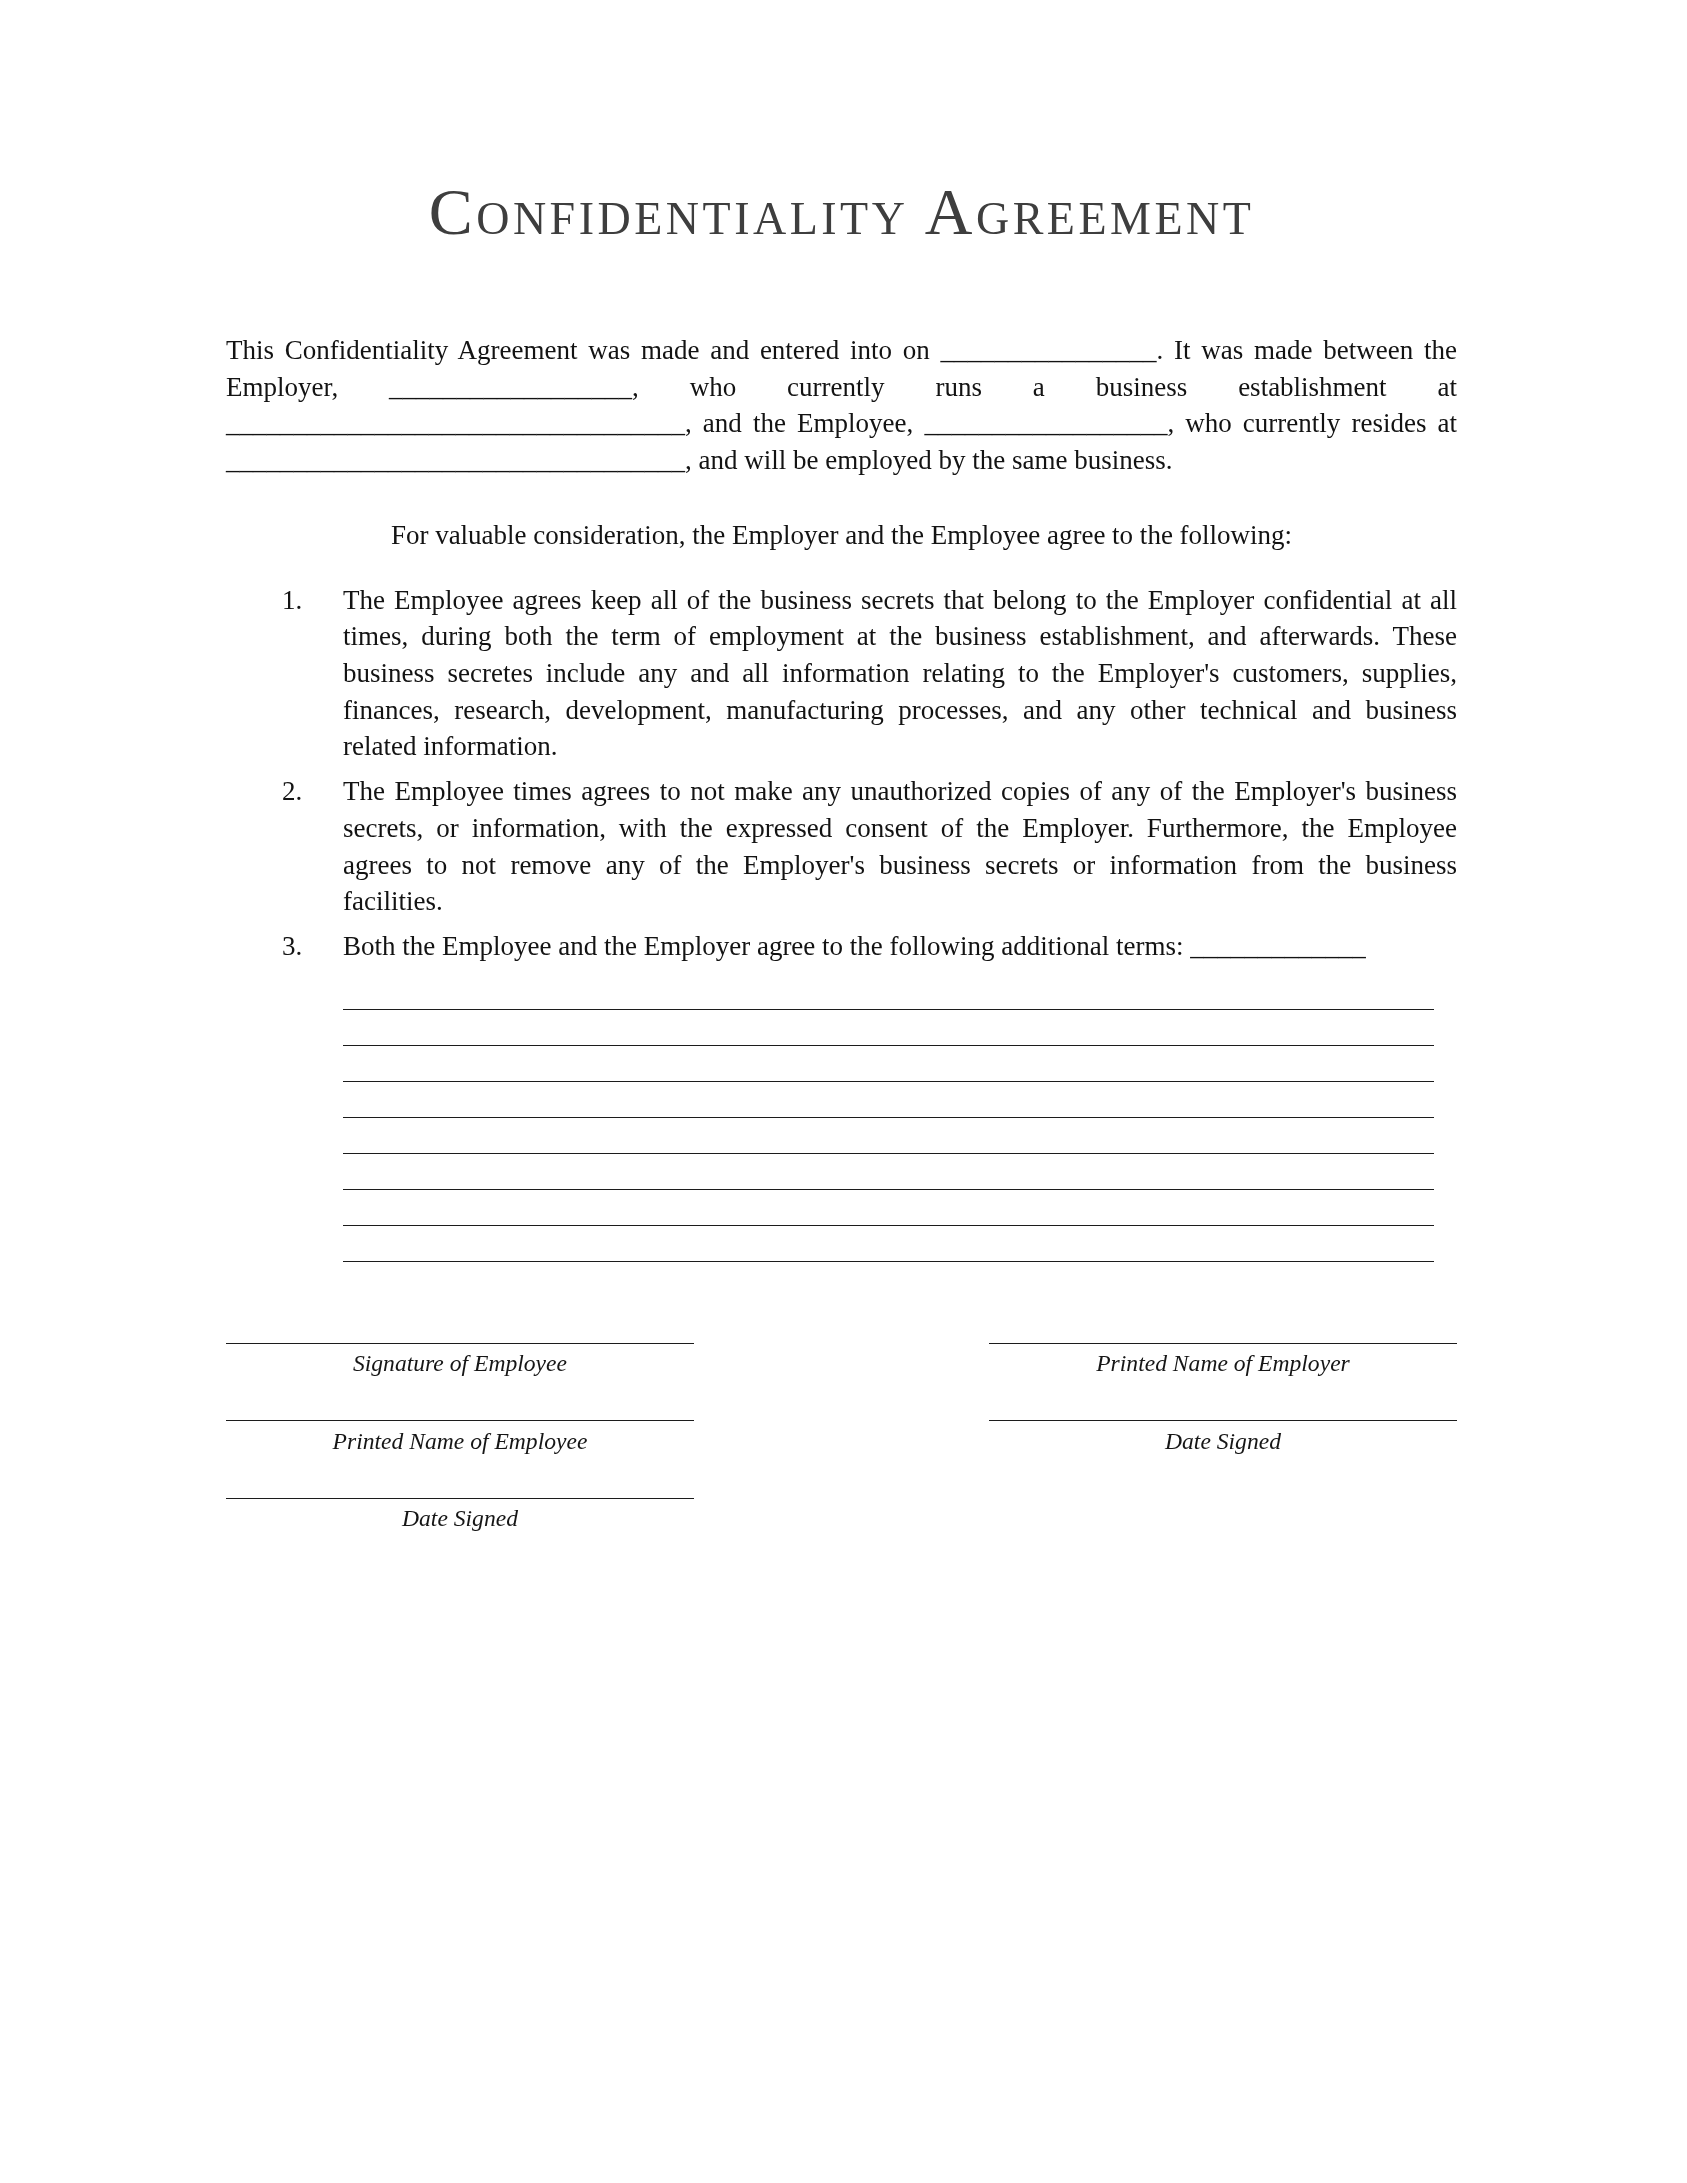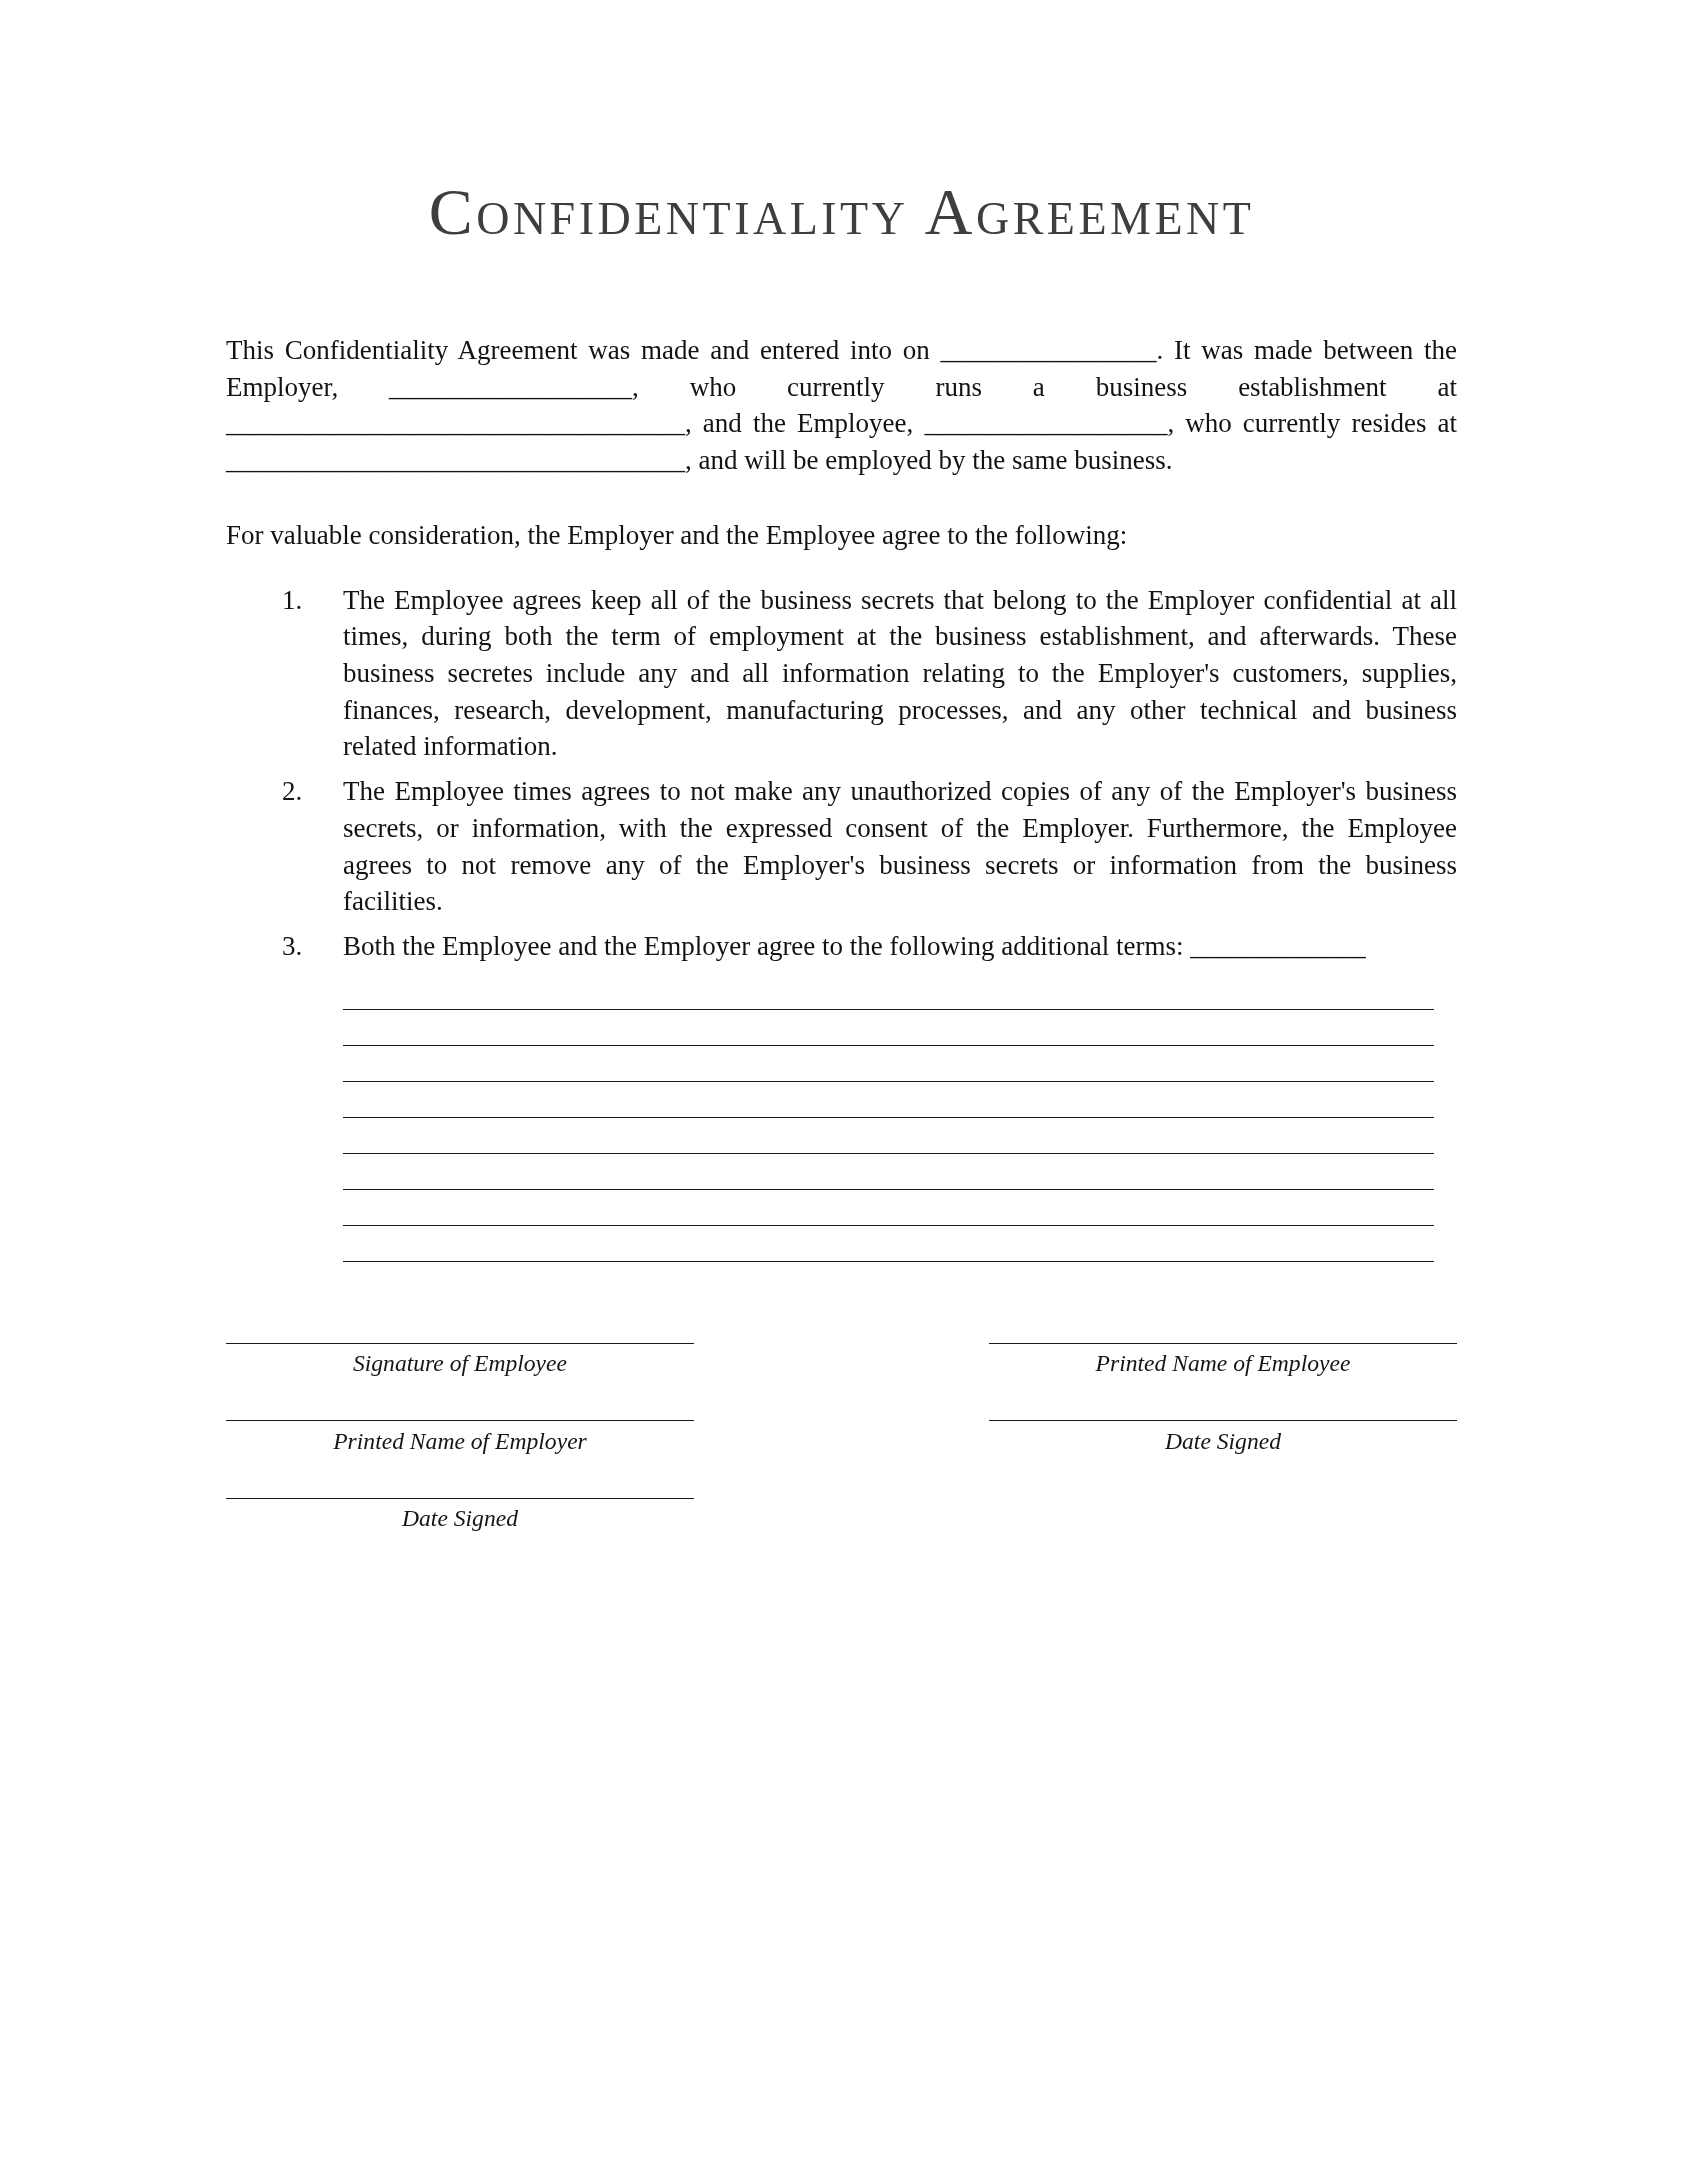--- a/index.html
+++ b/index.html
@@ -26,21 +26,21 @@
     font-size: 66px;
     line-height: 1;
     letter-spacing: 3.5px;
     color: #3e3e3e;
   }
   .intro {
     text-align: justify;
   }
   .consideration {
     margin-top: 39px;
-    text-align: left;
+    text-align: center;
   }
   .terms-list {
     margin-top: 28px;
   }
   .term {
     display: grid;
     grid-template-columns: 61px 1fr;
     padding-left: 56px;
     margin-bottom: 8.7px;
   }
@@ -124,26 +124,26 @@
   <div class="sig-grid">
 
     <div class="sig-cell">
       <div class="sig-line"></div>
       <div class="sig-label">Signature of Employee</div>
     </div>
 
 
     <div class="sig-cell">
       <div class="sig-line"></div>
-      <div class="sig-label">Printed Name of Employee</div>
+      <div class="sig-label">Printed Name of Employer</div>
     </div>
 
     <div class="sig-cell">
       <div class="sig-line"></div>
-      <div class="sig-label">Printed Name of Employer</div>
+      <div class="sig-label">Printed Name of Employee</div>
     </div>
 
     <div class="sig-cell">
       <div class="sig-line"></div>
       <div class="sig-label">Date Signed</div>
     </div>
 
     <div class="sig-cell">
       <div class="sig-line"></div>
       <div class="sig-label">Date Signed</div>

